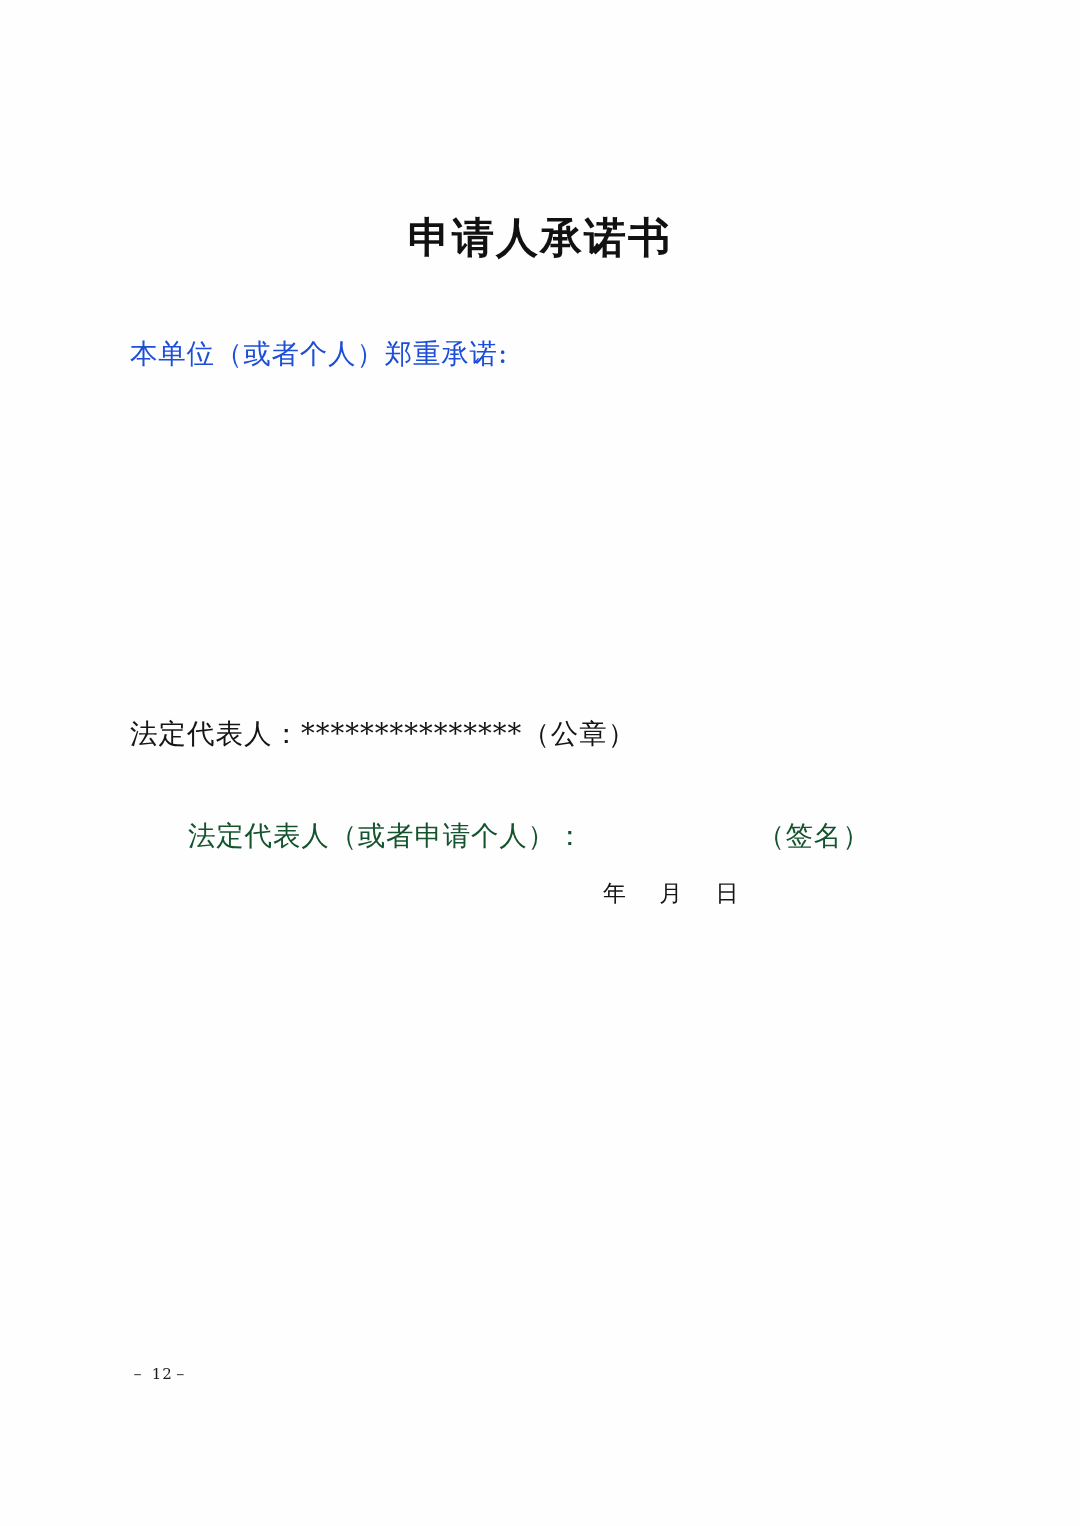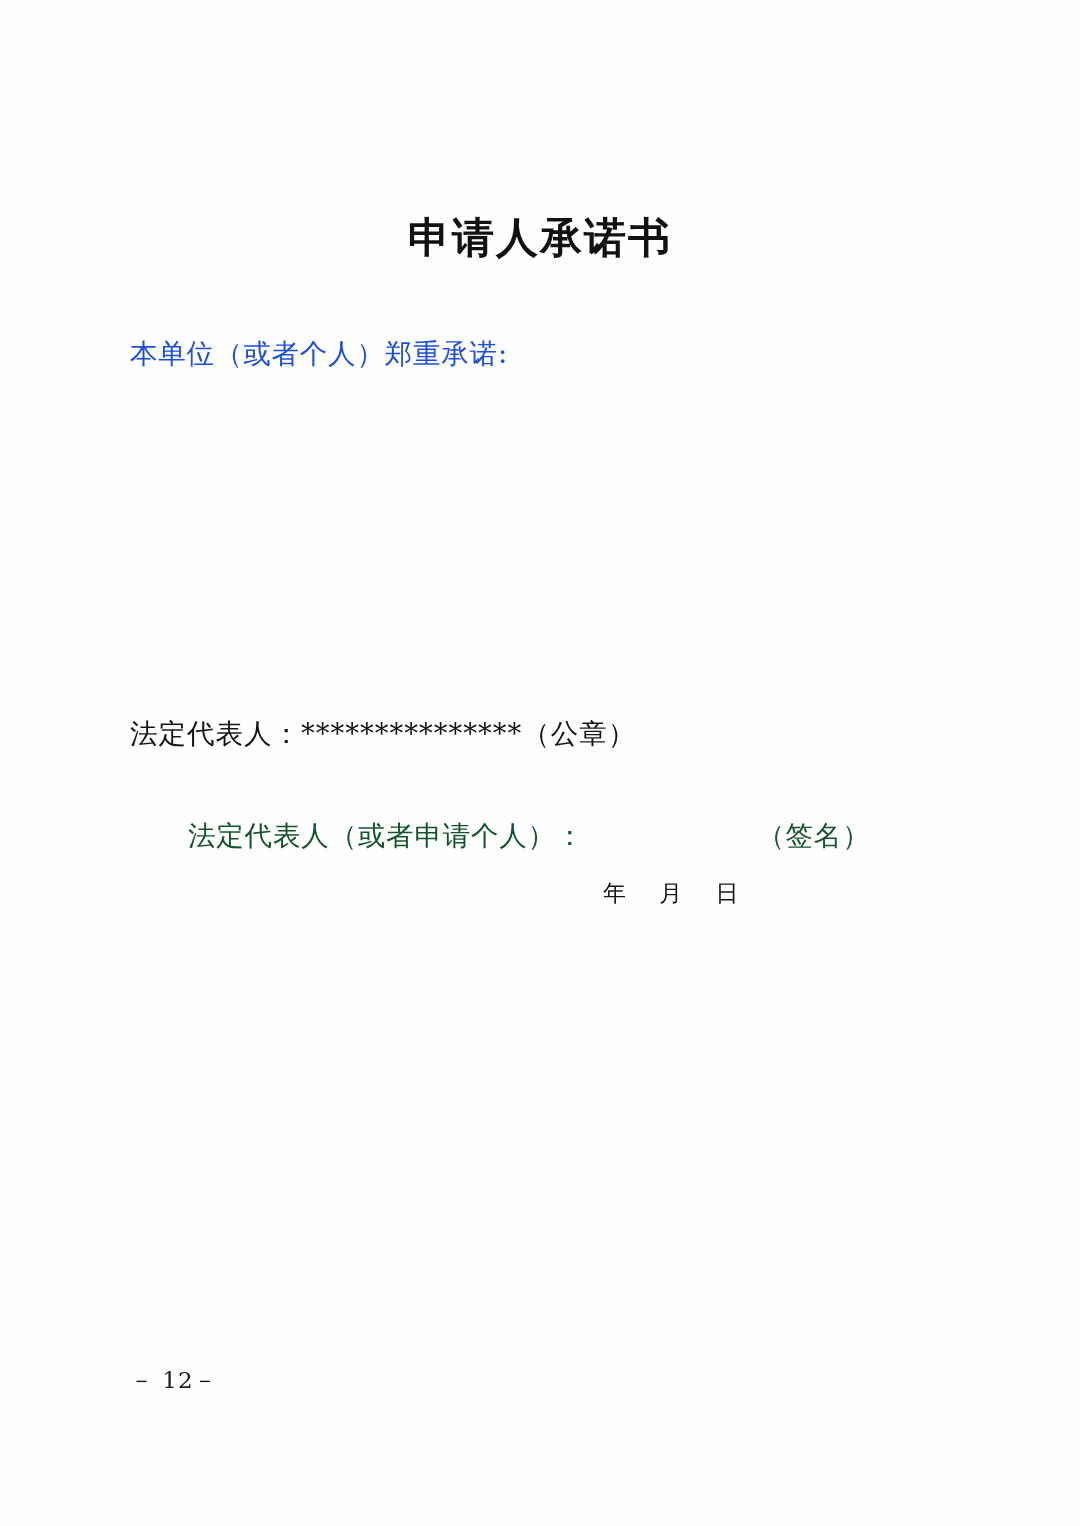--- a/index.html
+++ b/index.html
@@ -87,21 +87,21 @@
     font-size: 23px;
     letter-spacing: 0.8px;
     color: #151515;
     white-space: pre;
     margin-left: 28px;
   }
   .page-number {
     position: absolute;
     top: 1365px;
     left: 130px;
-    font-size: 23px;
+    font-size: 15px;
     letter-spacing: 1px;
     color: #1a1a1a;
     font-family: "DejaVu Serif", serif;
   }
 </style>
 </head>
 <body>
 
 <div class="page">
 

